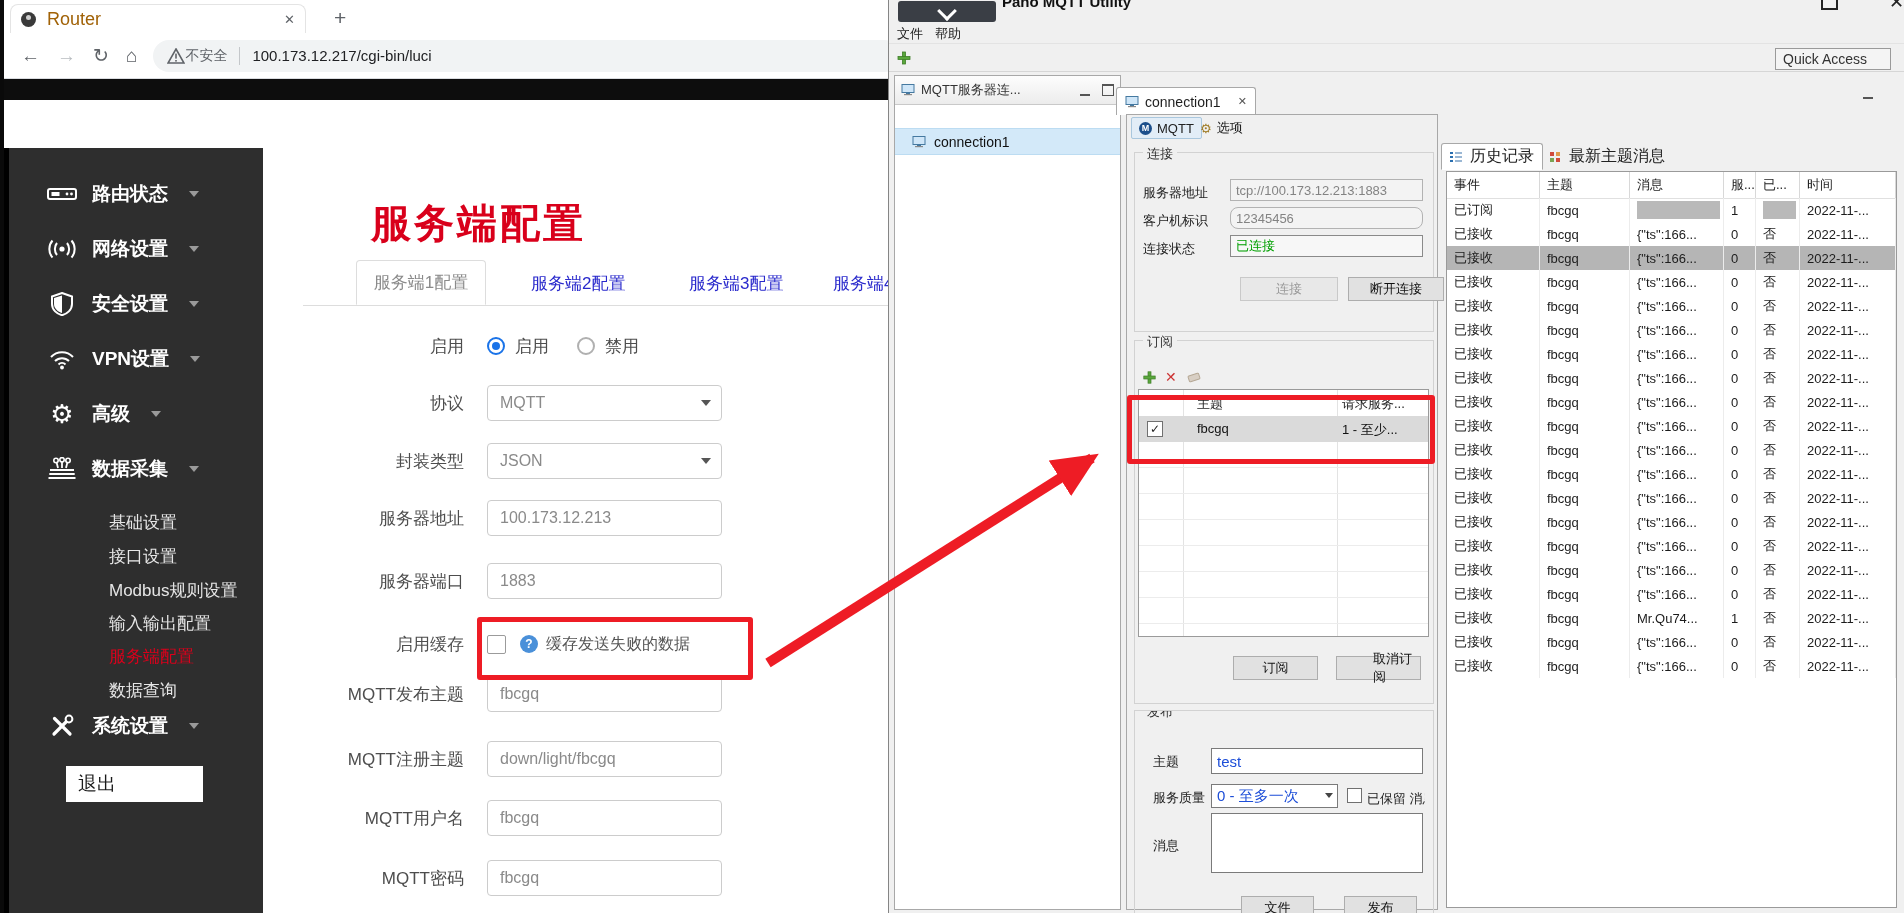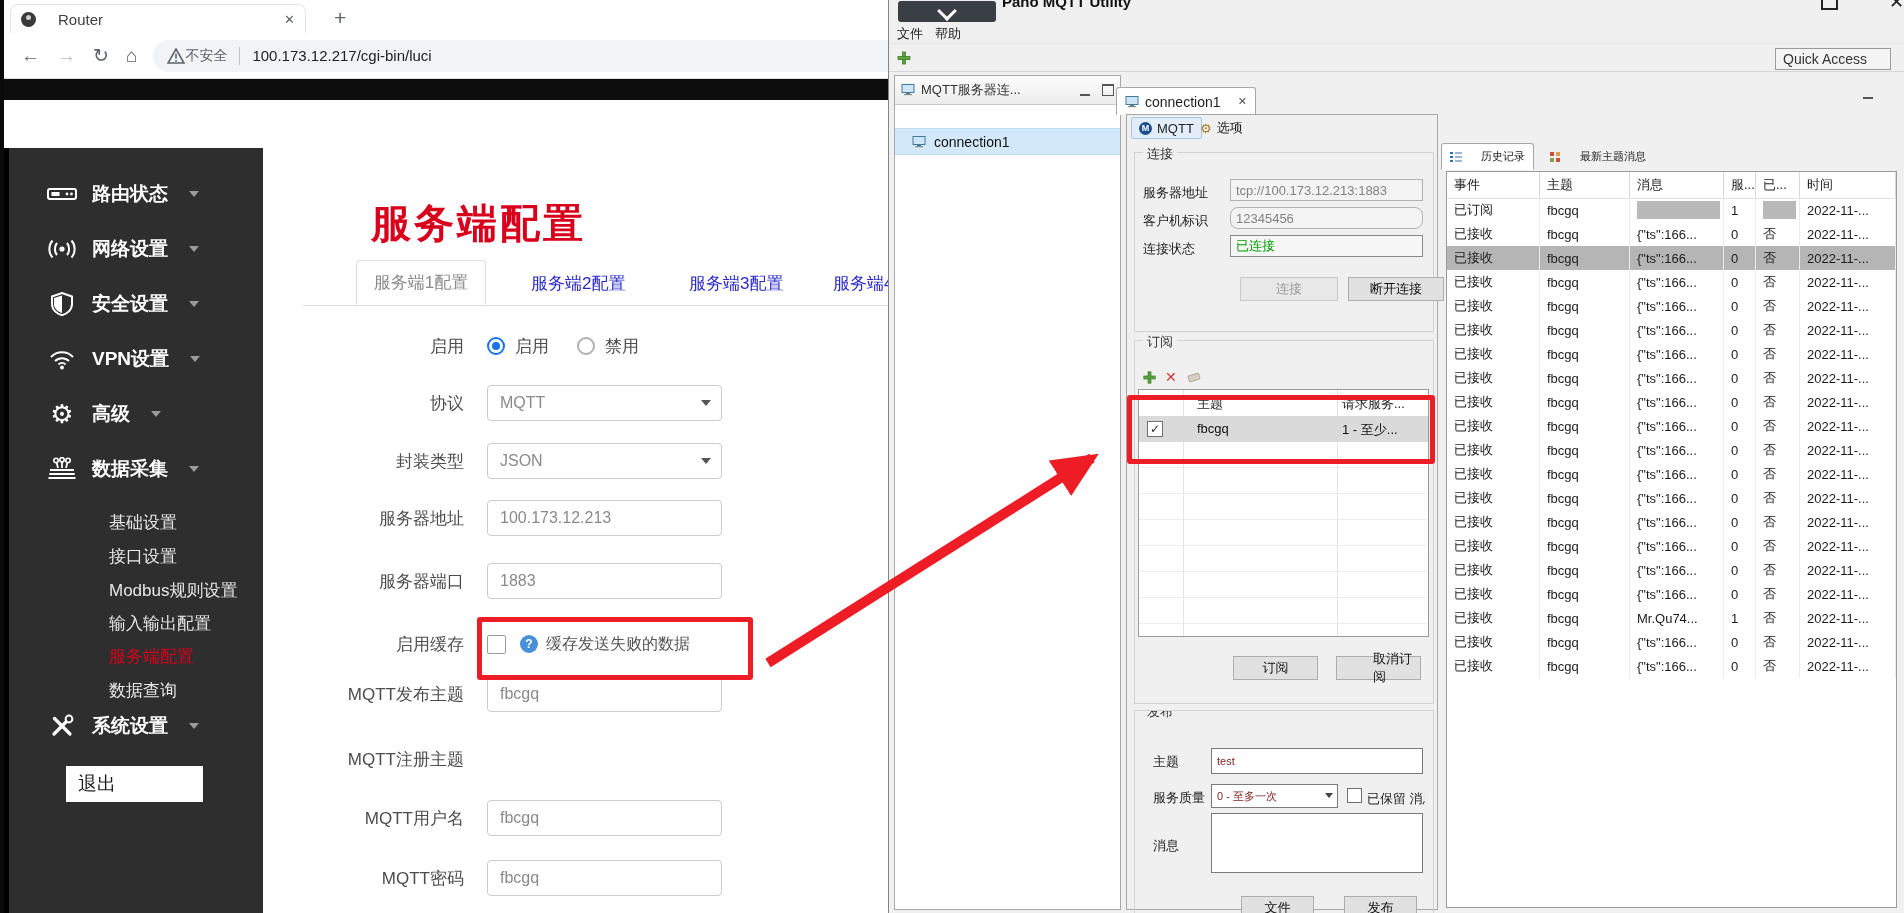--- a/index.html
+++ b/index.html
@@ -9,21 +9,21 @@
 
   
   .browser{position:absolute;left:0;top:0;width:908px;height:913px;background:#fff;z-index:1;
            border-left:4px solid #0a0a0a;box-sizing:border-box;}
   .tabstrip{position:absolute;left:0;top:0;right:0;height:33px;background:#fff;}
   .chrome-tab{position:absolute;left:6px;top:4px;width:296px;height:29px;background:#fff;
               border:1px solid #e4e4e4;border-bottom:none;border-radius:8px 8px 0 0;
               display:flex;align-items:center;box-sizing:border-box;padding:0 10px;}
   .favicon{width:15px;height:15px;border-radius:50%;background:#3a3a3a;position:relative;flex:0 0 auto;}
   .favicon:after{content:"";position:absolute;left:5px;top:3px;width:5px;height:5px;border-radius:50%;background:#cfcfcf;}
-  .tabtitle{margin-left:22px;font-size:15px;color:#404040;flex:1;}
+  .tabtitle{margin-left:11px;font-size:18px;color:#a16207;flex:1;}
   .tabclose{font-size:13px;color:#5f6368;cursor:default;}
   .newtab{position:absolute;left:330px;top:6px;font-size:21px;color:#5f6368;}
   .urlbar{position:absolute;left:0;top:33px;right:0;height:46px;background:#fff;
           border-bottom:1px solid #dadce0;display:flex;align-items:center;box-sizing:border-box;}
   .navico{font-size:19px;color:#5f6368;margin-left:17px;}
   .navico.dim{color:#b8bcc0;}
   .urlpill{margin-left:16px;margin-right:8px;flex:1;height:32px;background:#f1f3f4;border-radius:16px;
            display:flex;align-items:center;padding:0 14px;}
   .notsecure{font-size:14px;color:#5f6368;}
   .pilldiv{width:1px;height:18px;background:#c4c7ca;margin:0 12px;}
@@ -120,28 +120,28 @@
   .wbtn.disabled{background:#e8e8e8;border-color:#c9c9c9;color:#9a9a9a;}
   .sub-table{position:absolute;left:3px;top:48px;width:291px;height:248px;background:#fff;
              border:1px solid #9a9a9a;box-sizing:border-box;overflow:hidden;}
   .sub-colline{position:absolute;top:0;bottom:0;width:1px;background:#e3e3e3;}
   .sub-head{position:absolute;left:0;right:0;top:0;height:26px;font-size:13px;color:#222;}
   .sub-row{position:absolute;left:0;right:0;top:26px;height:26px;background:#dadada;font-size:13px;color:#111;}
   .sub-empty{position:absolute;left:0;right:0;top:52px;bottom:0;
              background:repeating-linear-gradient(to bottom,transparent 0 25px,#ececec 25px 26px);}
   .checkbox{width:16px;height:16px;border:1px solid #707070;background:#fff;display:flex;align-items:center;
             justify-content:center;font-size:12px;color:#222;box-sizing:border-box;}
-  .p-input{position:absolute;background:#fff;border:1px solid #7a7a7a;box-sizing:border-box;font-size:11px;
-           color:#7f1d1d;display:flex;align-items:center;padding:0 5px;overflow:hidden;}
+  .p-input{position:absolute;background:#fff;border:1px solid #7a7a7a;box-sizing:border-box;font-size:15px;
+           color:#1d4ed8;display:flex;align-items:center;padding:0 5px;overflow:hidden;}
   .combo-chev{position:absolute;right:4px;top:8px;width:0;height:0;border-left:4px solid transparent;
               border-right:4px solid transparent;border-top:5px solid #444;}
 
   
-  .hist-tab{position:absolute;top:68px;height:27px;display:flex;align-items:center;gap:19px;padding:0 8px;
-            font-size:11px;color:#222;box-sizing:border-box;white-space:nowrap;}
+  .hist-tab{position:absolute;top:68px;height:27px;display:flex;align-items:center;gap:8px;padding:0 8px;
+            font-size:16px;color:#222;box-sizing:border-box;white-space:nowrap;}
   .hist-tab.sel{background:#fff;border:1px solid #a8a8a8;border-bottom:1px solid #fff;border-radius:3px 3px 0 0;}
   .hist-table{position:absolute;left:5px;top:96px;right:2px;bottom:2px;background:#fff;
               border:1px solid #9a9a9a;box-sizing:border-box;overflow:hidden;}
   .hhead{position:absolute;left:0;right:0;top:0;height:26px;display:flex;border-bottom:1px solid #e0e0e0;}
   .hbody{position:absolute;left:0;right:0;top:26px;bottom:0;}
   .hrow{display:flex;height:24px;align-items:center;}
   .hrow.sel{background:#b5b5b5;}
   .hcell{height:100%;box-sizing:border-box;border-right:1px solid #ececec;padding:0 0 0 7px;font-size:13px;
          color:#1c1c1c;display:flex;align-items:center;overflow:hidden;white-space:nowrap;}
   .hhead .hcell{border-right:1px solid #d8d8d8;color:#222;}
@@ -317,20 +317,21 @@
         <div class="cache-check"></div>
         <div class="help-ico">?</div>
         <span class="cache-hint">缓存发送失败的数据</span>
       </div>
       <div class="form-row" style="top:528px;">
         <div class="f-label">MQTT发布主题</div>
         <div class="f-input">fbcgq</div>
       </div>
       <div class="form-row" style="top:593px;">
         <div class="f-label">MQTT注册主题</div>
+        <div class="f-input">down/light/fbcgq</div>
       </div>
       <div class="form-row" style="top:652px;">
         <div class="f-label">MQTT用户名</div>
         <div class="f-input">fbcgq</div>
       </div>
       <div class="form-row" style="top:712px;">
         <div class="f-label">MQTT密码</div>
         <div class="f-input">fbcgq</div>
       </div>
       <div class="form-row" style="top:804px;gap:24px;">

